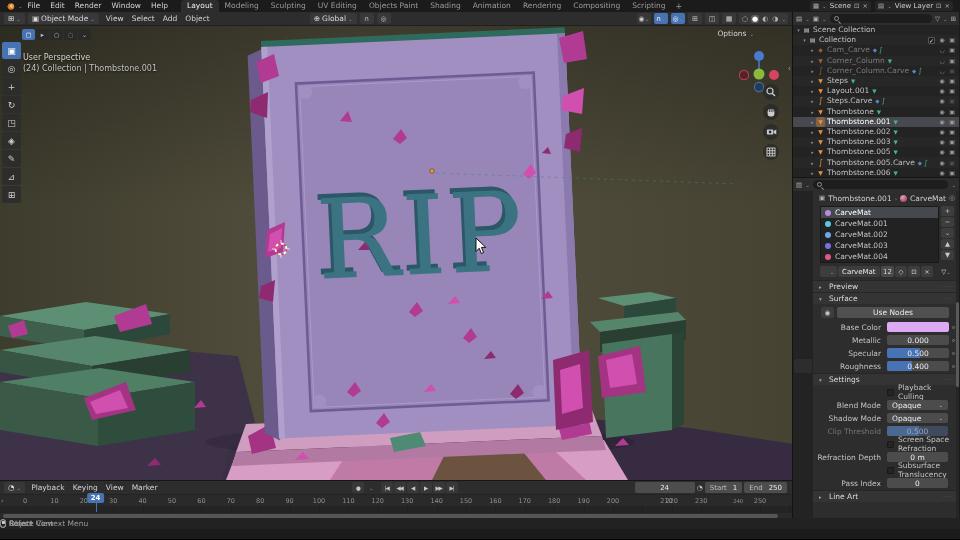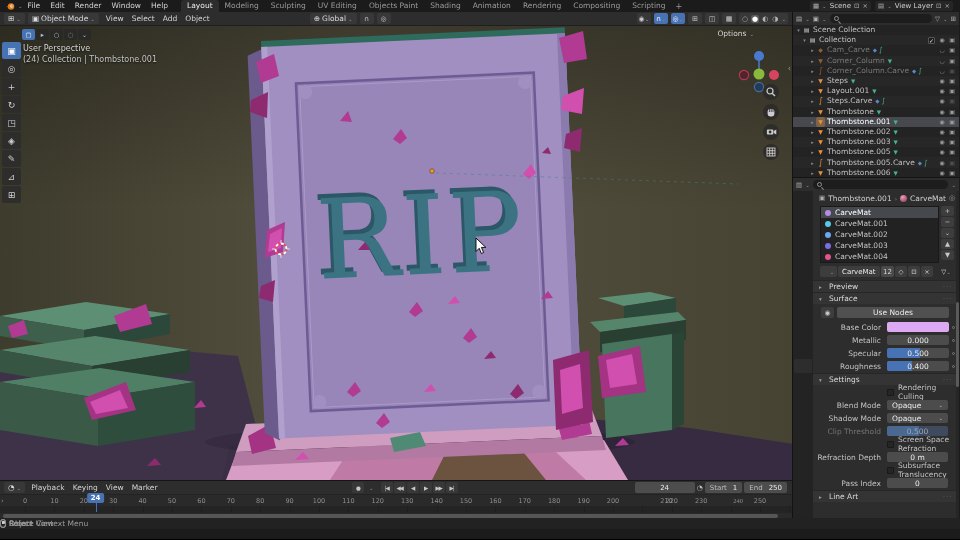--- a/index.html
+++ b/index.html
@@ -35,21 +35,21 @@
   .shade-group{display:flex;background:#383838;border-radius:2px;height:11px;align-items:center;padding:0 2px;gap:2px}
   .shade{font-size:7px;color:#b5b5b5;padding:0 1px}
   .shade.active{color:#fff;background:#5a5a5a;border-radius:2px}
 
   
   .viewport{position:relative;height:454px;overflow:hidden;background:#4f4b3a}
   .scene{position:absolute;left:0;top:0}
   .vp-selmodes{position:absolute;left:22px;top:3px;display:flex;gap:1px}
   .smode{width:13px;height:11px;background:rgba(40,40,40,.85);border-radius:2px;display:flex;align-items:center;justify-content:center;font-size:6.5px;color:#bdbdbd}
   .smode.active{background:#4772b3;color:#fff}
-  .vp-text{position:absolute;left:23px;top:17px;color:#d6d6d6;font-size:8px;line-height:11px;text-shadow:0 1px 2px rgba(0,0,0,.7)}
+  .vp-text{position:absolute;left:23px;top:26px;color:#d6d6d6;font-size:8px;line-height:11px;text-shadow:0 1px 2px rgba(0,0,0,.7)}
   .vp-text .l2{color:#c2c2c2}
   .vp-options{position:absolute;right:38px;top:3px;color:#d4d4d4;font-size:7.5px;display:flex;gap:3px;align-items:center}
   .toolbar{position:absolute;left:2px;top:16px;display:flex;flex-direction:column;gap:1px}
   .tool{width:19px;height:17px;background:rgba(44,44,44,.85);border-radius:2px;display:flex;align-items:center;justify-content:center;color:#cfcfcf;font-size:9px}
   .tool.active{background:#4772b3;color:#fff}
   .gizmo{position:absolute;right:10px;top:22px}
   .navbtns{position:absolute;right:13px;top:58px;display:flex;flex-direction:column;gap:4px}
   .navbtn{width:16px;height:16px;border-radius:50%;background:rgba(40,40,40,.75);display:flex;align-items:center;justify-content:center}
   .sidebar-arrow{position:absolute;right:1px;top:38px;color:#999;font-size:8px}
 
@@ -874,21 +874,21 @@
 
             <div class="panel-h">
               <span class="tri">▾</span>
               <span>Settings</span>
               <span class="dots">···</span>
             </div>
             <div class="prow">
               <span class="plabel"></span>
               <span class="pval">
                   <span class="cbox"></span>
-                  <span class="clabel">Rendering Culling</span>
+                  <span class="clabel">Playback Culling</span>
                 </span>
             </div>
             <div class="prow">
               <span class="plabel">Blend Mode</span>
               <span class="pfield dd">
                   <span>Opaque</span>
                   <span class="dda">⌄</span>
                 </span>
               <span style="width:7px"></span>
             </div>

